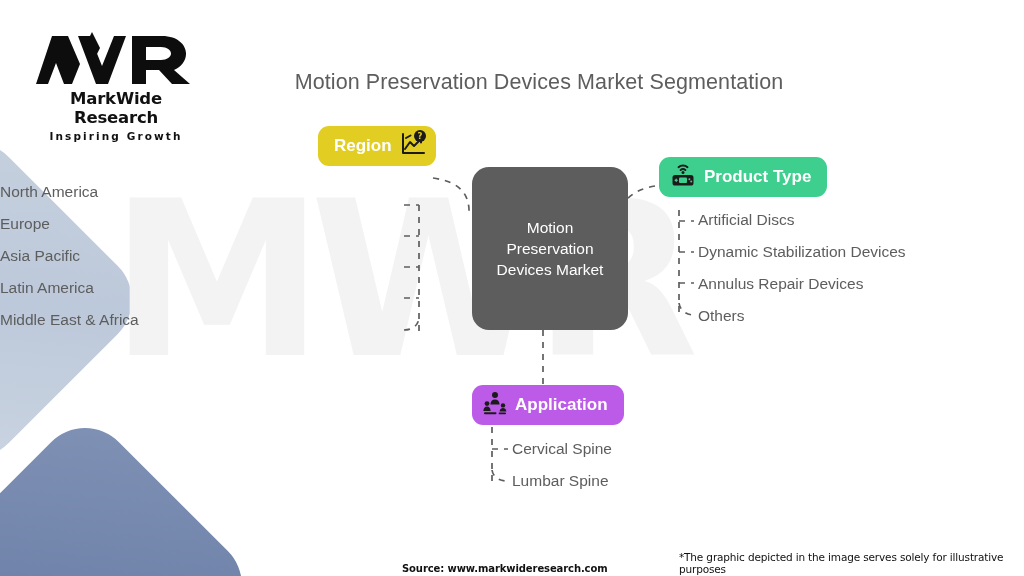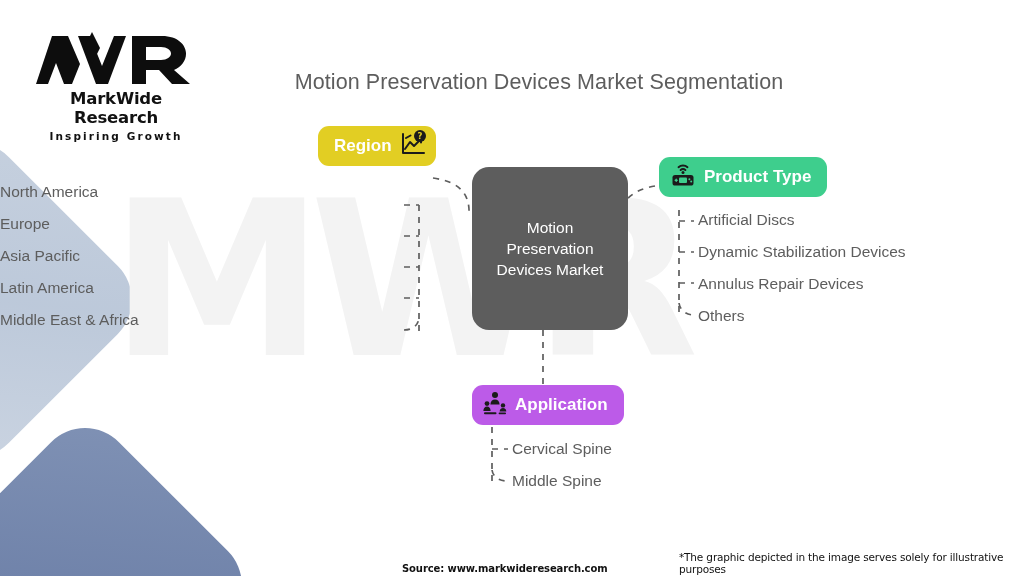--- a/index.html
+++ b/index.html
@@ -337,19 +337,19 @@
 
   <div class="leaf-list list-product">
     <div class="leaf">Artificial Discs</div>
     <div class="leaf">Dynamic Stabilization Devices</div>
     <div class="leaf">Annulus Repair Devices</div>
     <div class="leaf">Others</div>
   </div>
 
   <div class="leaf-list list-application">
     <div class="leaf">Cervical Spine</div>
-    <div class="leaf">Middle Spine</div>
+    <div class="leaf">Lumbar Spine</div>
   </div>
 
   <div class="src">Source: www.markwideresearch.com</div>
   <div class="disclaimer">*The graphic depicted in the image serves solely for illustrative purposes</div>
 
 </div>
 
 </body></html>

